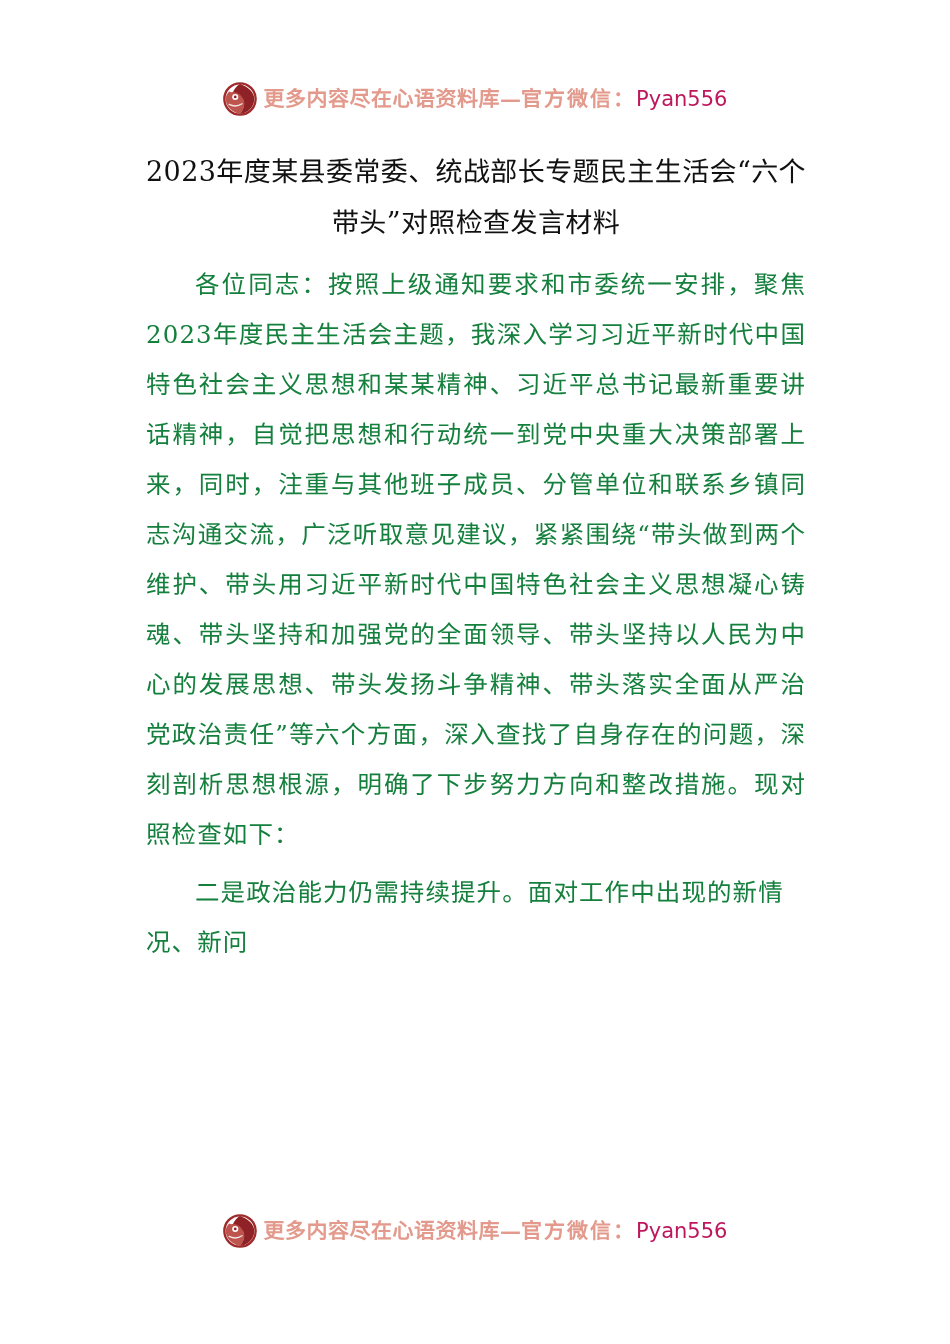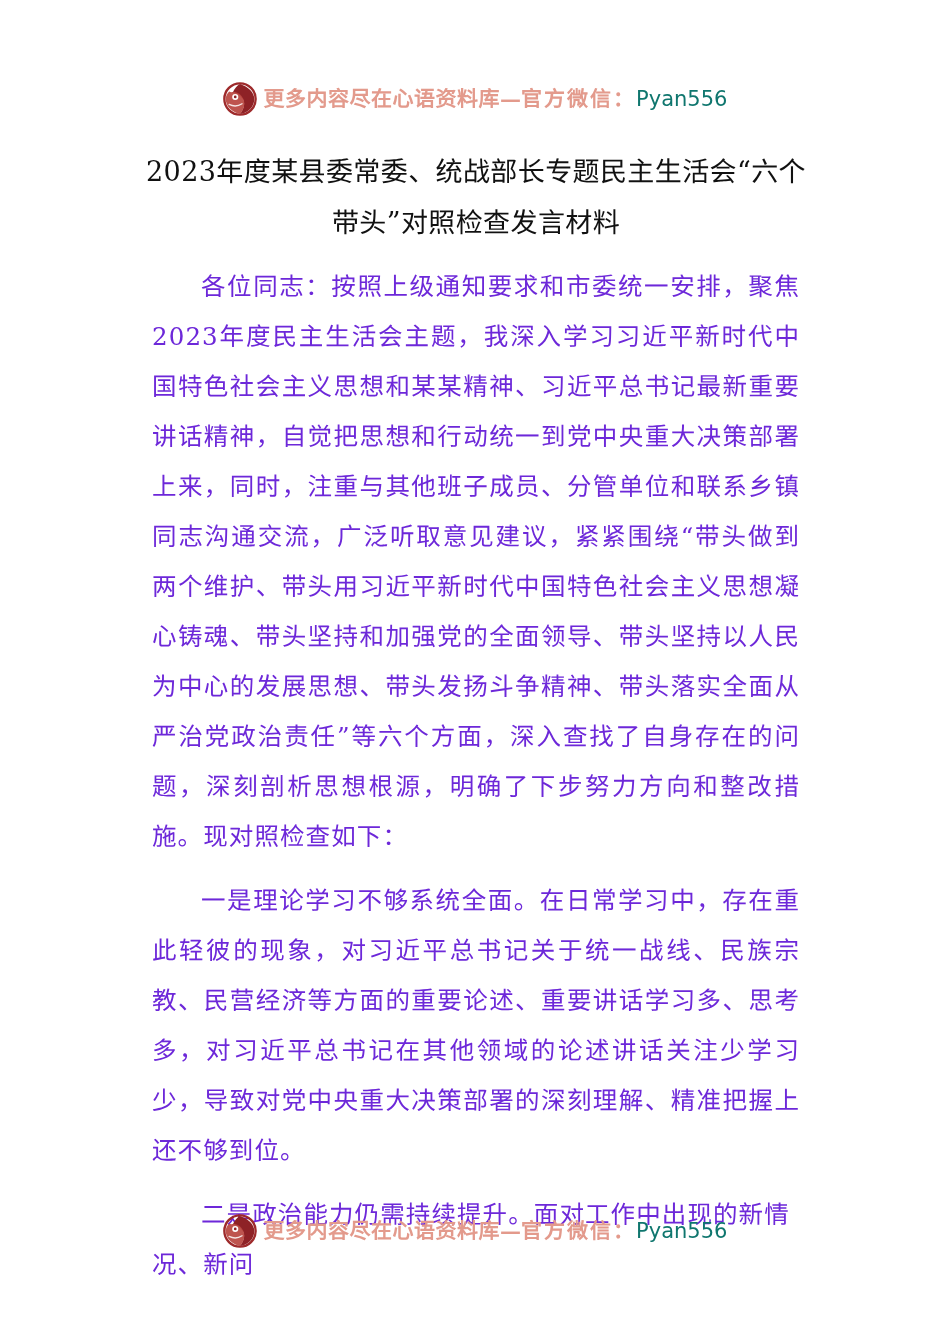--- a/index.html
+++ b/index.html
@@ -47,21 +47,21 @@
     color: #e39a8c;
     letter-spacing: 0.5px;
     line-height: 1;
   }
 
   .wm-text .wm-sep   { letter-spacing: 0px; }
   .wm-text .wm-wechat{ font-weight: 700; letter-spacing: 2px; }
   .wm-text .wm-handle{
     font-family: "DejaVu Sans", "Liberation Sans", sans-serif;
     font-weight: 400;
-    color: #0f766e;
+    color: #be185d;
     letter-spacing: 0px;
   }
 
   
   .doc {
     position: absolute;
     left: 138px;
     top: 146px;
     width: 676px;
   }
@@ -75,27 +75,27 @@
     line-height: 51px;
     letter-spacing: 0.4px;
     margin: 0 0 12px 0;
     padding: 0 4px;
   }
 
   .para {
     font-family: "DejaVu Serif", "Liberation Serif", serif;
     font-size: 24.5px;
     font-weight: 400;
-    color: #6d28d9;
+    color: #15803d;
     line-height: 50px;
     text-align: justify;
     text-justify: inter-ideograph;
     text-indent: 49px;
     letter-spacing: 1.1px;
-    margin: 14px;
+    margin: 8px;
     -webkit-font-smoothing: antialiased;
   }
 
   .para.last-partial {
     text-align: left;
   }
 </style>
 </head>
 <body>
 
@@ -114,21 +114,20 @@
   </div>
 
   <div class="doc">
 
     <h1 class="doc-title">2023年度某县委常委、统战部长专题民主生活会“六个带头”对照检查发言材料</h1>
 
     <p class="para">各位同志：按照上级通知要求和市委统一安排，聚焦2023年度民主生活会主题，我深入学习习近平新时代中国特色社会主义思想和某某精神、习近平总书记最新重要讲话精神，自觉把思想和行动统一到党中央重大决策部署上来，同时，注重与其他班子成员、分管单位和联系乡镇同志沟通交流，广泛听取意见建议，紧紧围绕“带头做到两个维护、带头用习近平新时代中国特色社会主义思想凝心铸魂、带头坚持和加强党的全面领导、带头坚持以人民为中心的发展思想、带头发扬斗争精神、带头落实全面从严治党政治责任”等六个方面，深入查找了自身存在的问题，深刻剖析思想根源，明确了下步努力方向和整改措施。现对照检查如下：</p>
 
 
 
-    <p class="para">一是理论学习不够系统全面。在日常学习中，存在重此轻彼的现象，对习近平总书记关于统一战线、民族宗教、民营经济等方面的重要论述、重要讲话学习多、思考多，对习近平总书记在其他领域的论述讲话关注少学习少，导致对党中央重大决策部署的深刻理解、精准把握上还不够到位。</p>
 
     <p class="para last-partial">二是政治能力仍需持续提升。面对工作中出现的新情况、新问</p>
 
   </div>
 
   <div class="watermark watermark-bottom">
     <svg class="wm-logo" viewBox="0 0 100 100" aria-hidden="true">
       <circle cx="50" cy="50" r="46" fill="none" stroke="#9e2a2b" stroke-width="7"></circle>
       <path d="M50 6 C74 14 92 30 92 50 C92 74 72 92 50 94 C62 78 66 62 58 50 C50 38 38 30 28 32 C34 18 42 10 50 6 Z" fill="#8e2226"></path>
       <path d="M24 30 C40 26 54 36 60 50 C66 64 62 80 50 94 C28 90 8 72 8 50 C8 42 12 34 18 28 Z" fill="#b9453f" opacity="0.92"></path>

